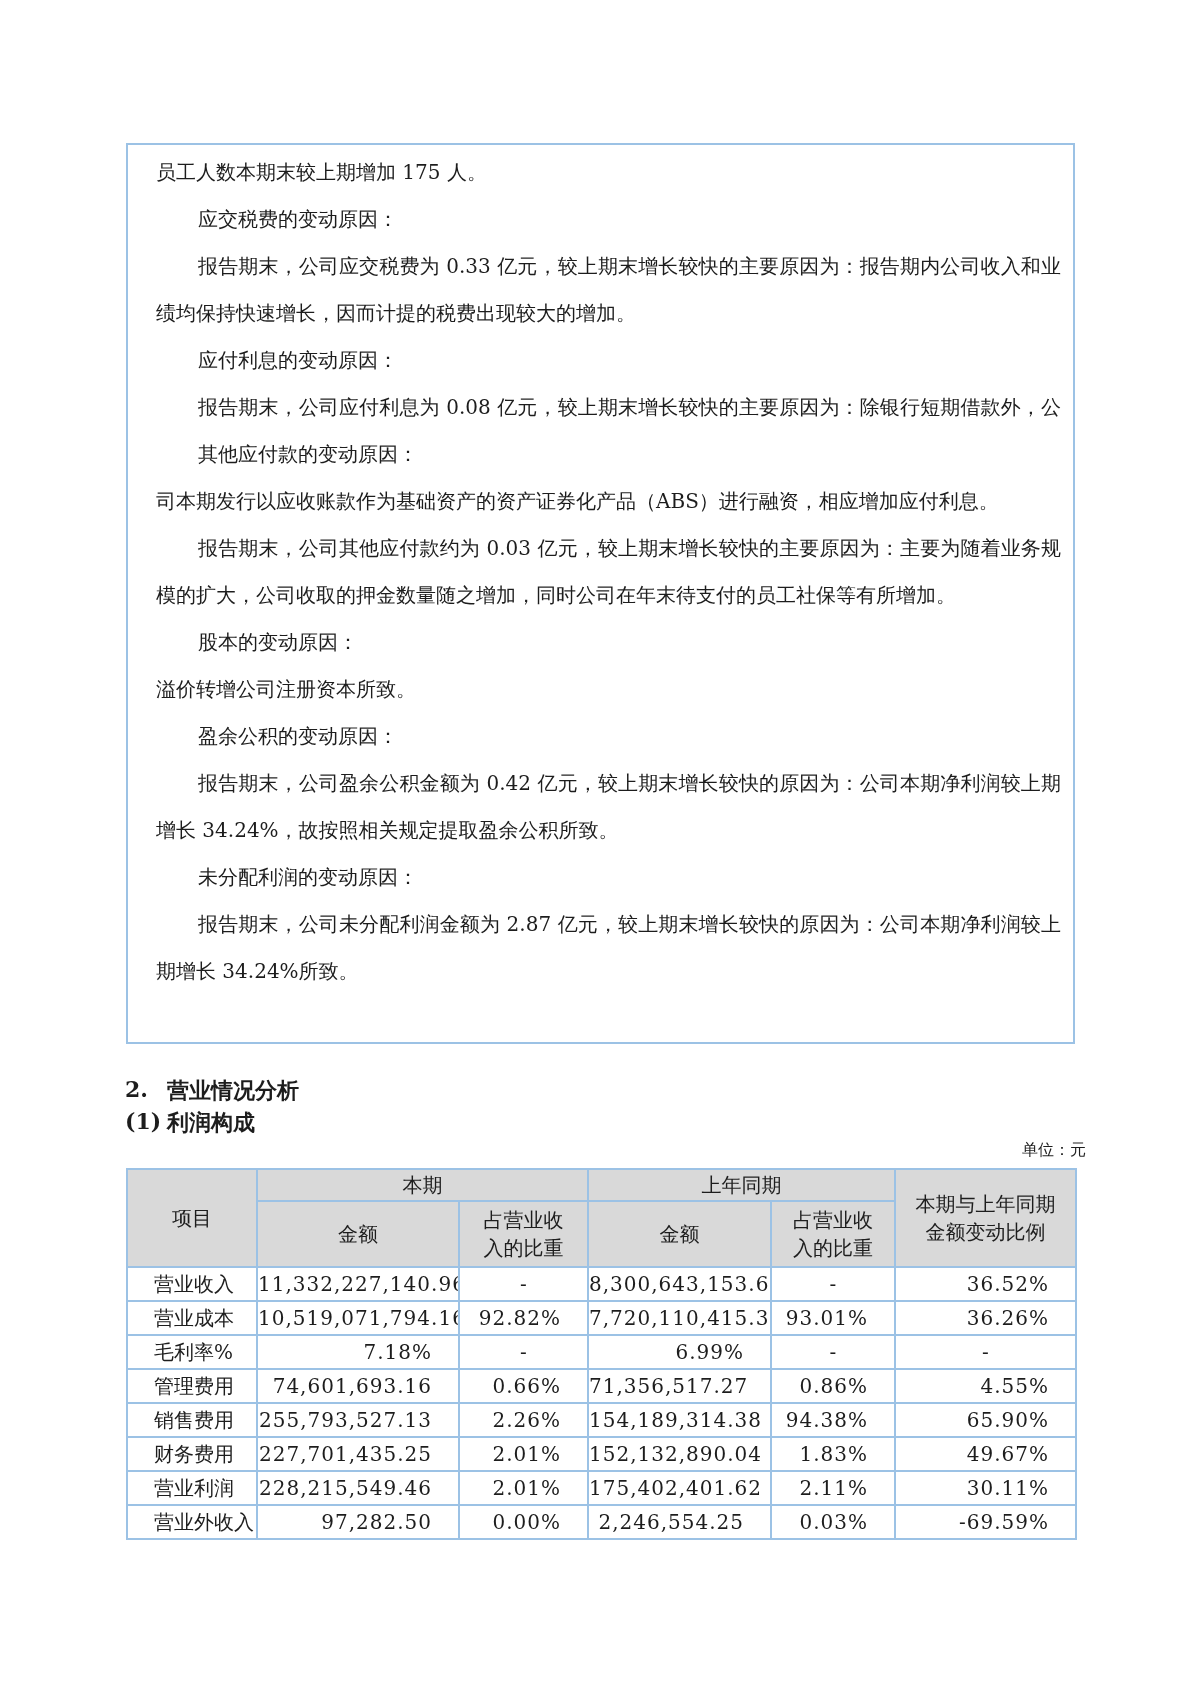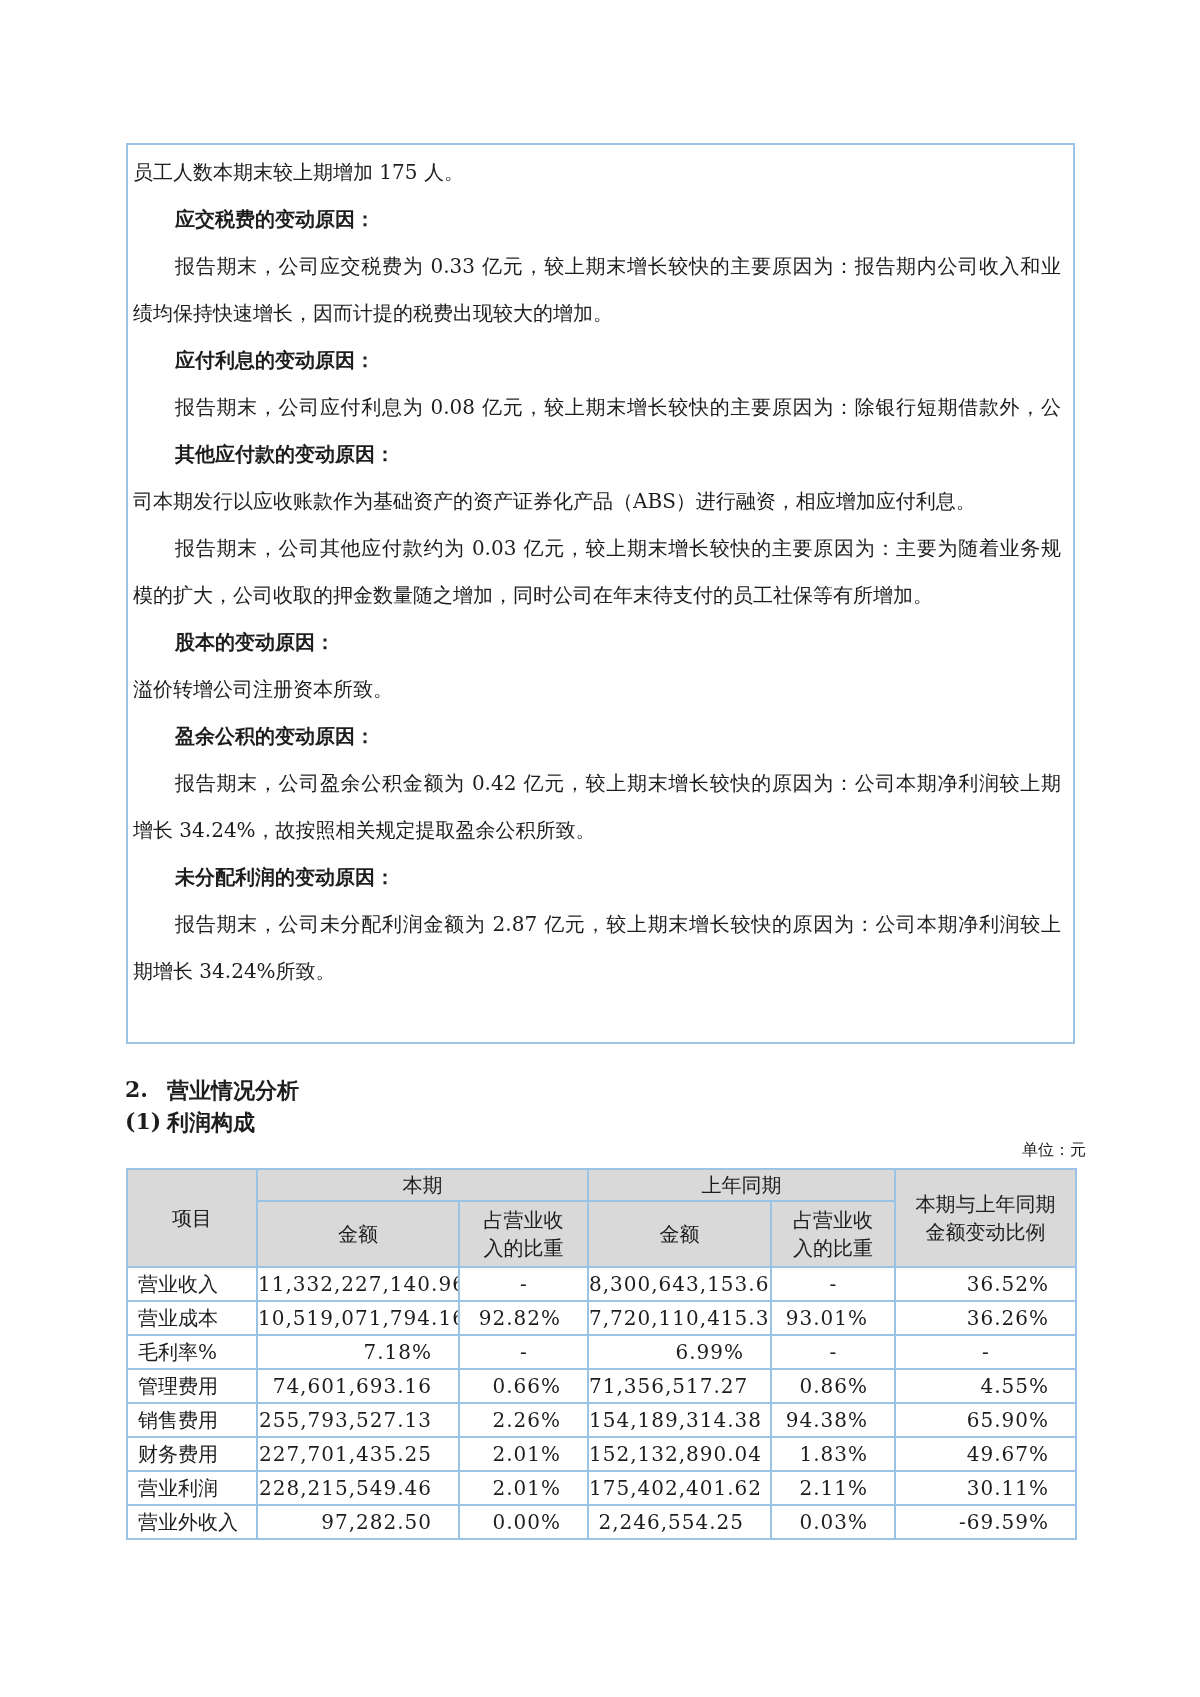--- a/index.html
+++ b/index.html
@@ -21,27 +21,28 @@
     padding:4px 12px 0 5px;
     overflow:hidden;
   }
   .tline{
     height:47px;
     line-height:47px;
     font-size:20px;
     white-space:nowrap;
     overflow:hidden;
     text-align:left;
+    margin-left:23px;
   }
   .tline.fill{
     text-align:justify;
     text-align-last:justify;
   }
   .tline.indent{ padding-left:42px; }
-  .tline.bold{ font-weight:bold; }
+  .tline.bold{ font-weight:normal; }
   
   .sec{
     position:absolute;
     left:125px;
     font-size:22px;
     font-weight:bold;
     display:flex;
     white-space:nowrap;
   }
   .sec .num{ width:42px; }
@@ -71,21 +72,21 @@
   .profit-table th{
     background:#d9d9d9;
     font-weight:normal;
     text-align:center;
     vertical-align:middle;
   }
   .hrow1 th{ height:30px; }
   .hrow2 th{ height:64px; }
   .th2line span{ display:block; line-height:28px; }
   .profit-table td{ height:32px; vertical-align:middle; }
-  td.item{ text-align:left; padding-left:10px;border-radius:10px; }
+  td.item{ text-align:left; padding-left:26px;border-radius:10px; }
   td.num{ text-align:right; padding-right:26px; letter-spacing:1px; }
   td.num.dash{ text-align:center; padding-right:0; letter-spacing:0; }
 </style>
 </head>
 <body>
 
 <div class="page">
 
   <div class="content-box">
     <div class="tline">员工人数本期末较上期增加 175 人。</div>

